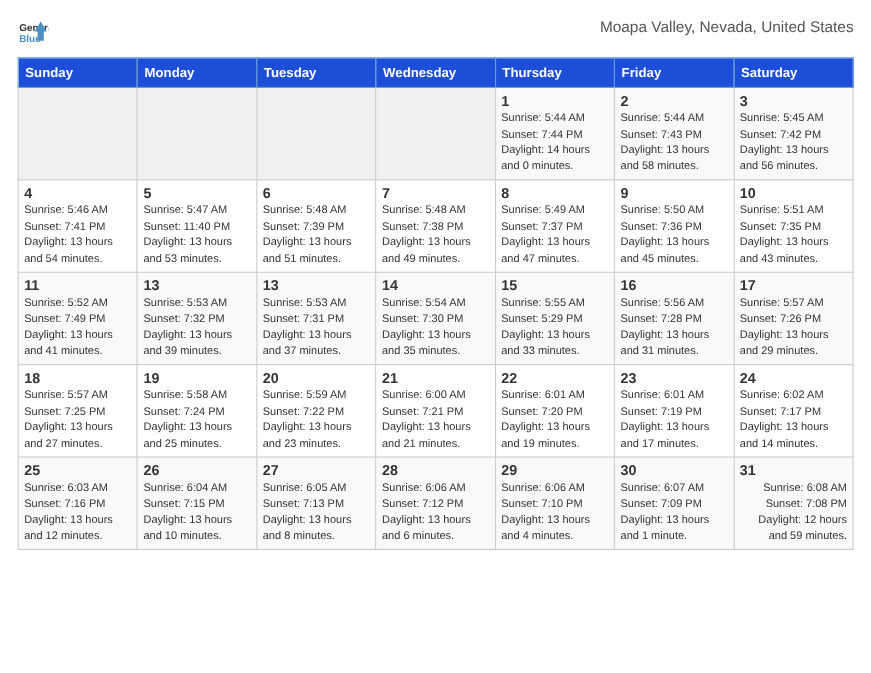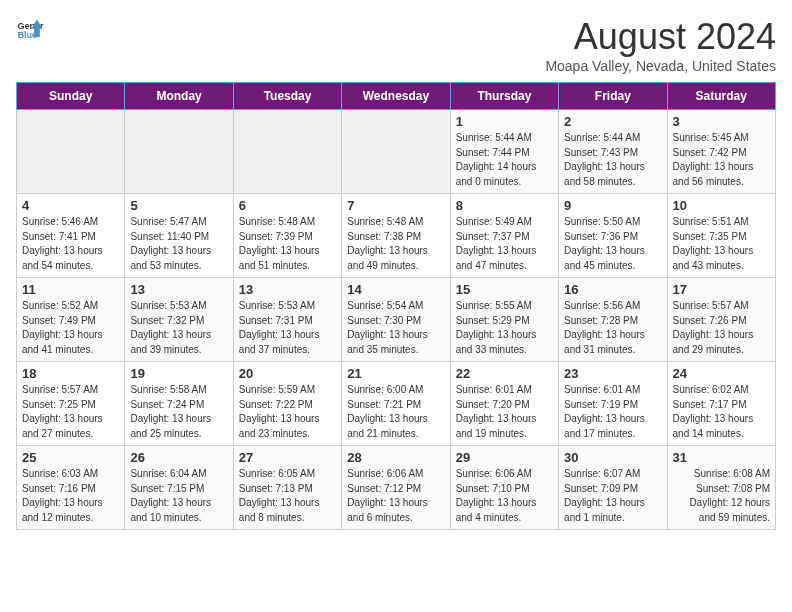--- a/index.html
+++ b/index.html
@@ -36,23 +36,23 @@
     .location {
       font-size: 14px;
       color: #555;
     }
     table {
       width: 100%;
       border-collapse: collapse;
       font-size: 11px;
     }
     thead tr th {
-      background-color: #701a75;
+      background-color: #1d4ed8;
       color: #fff;
-      text-align: center;
+      text-align: left;
       padding: 6px 6px;
       font-size: 12px;
       font-weight: bold;
       border: 1px solid #6aa0d4;
     }
     tbody tr td {
       border: 1px solid #ccc;
       vertical-align: top;
       padding: 4px 5px;
       height: 80px;
@@ -88,21 +88,20 @@
 
 <div class="header-area">
   <div class="logo">
     <svg class="logo-icon" viewBox="0 0 40 40">
       <text x="2" y="18" font-size="13" font-weight="bold" fill="#333" font-family="Arial">General</text>
       <text x="2" y="32" font-size="13" font-weight="bold" fill="#4a90c4" font-family="Arial">Blue</text>
       <polygon points="30,5 38,18 34,18 34,30 26,30 26,18 22,18" fill="#4a90c4"></polygon>
     </svg>
   </div>
   <div class="title-area">
-    <div class="month-title">August 2024</div>
     <div class="location">Moapa Valley, Nevada, United States</div>
   </div>
 </div>
 
 <table>
   <thead>
     <tr>
       <th>Sunday</th>
       <th>Monday</th>
       <th>Tuesday</th>

